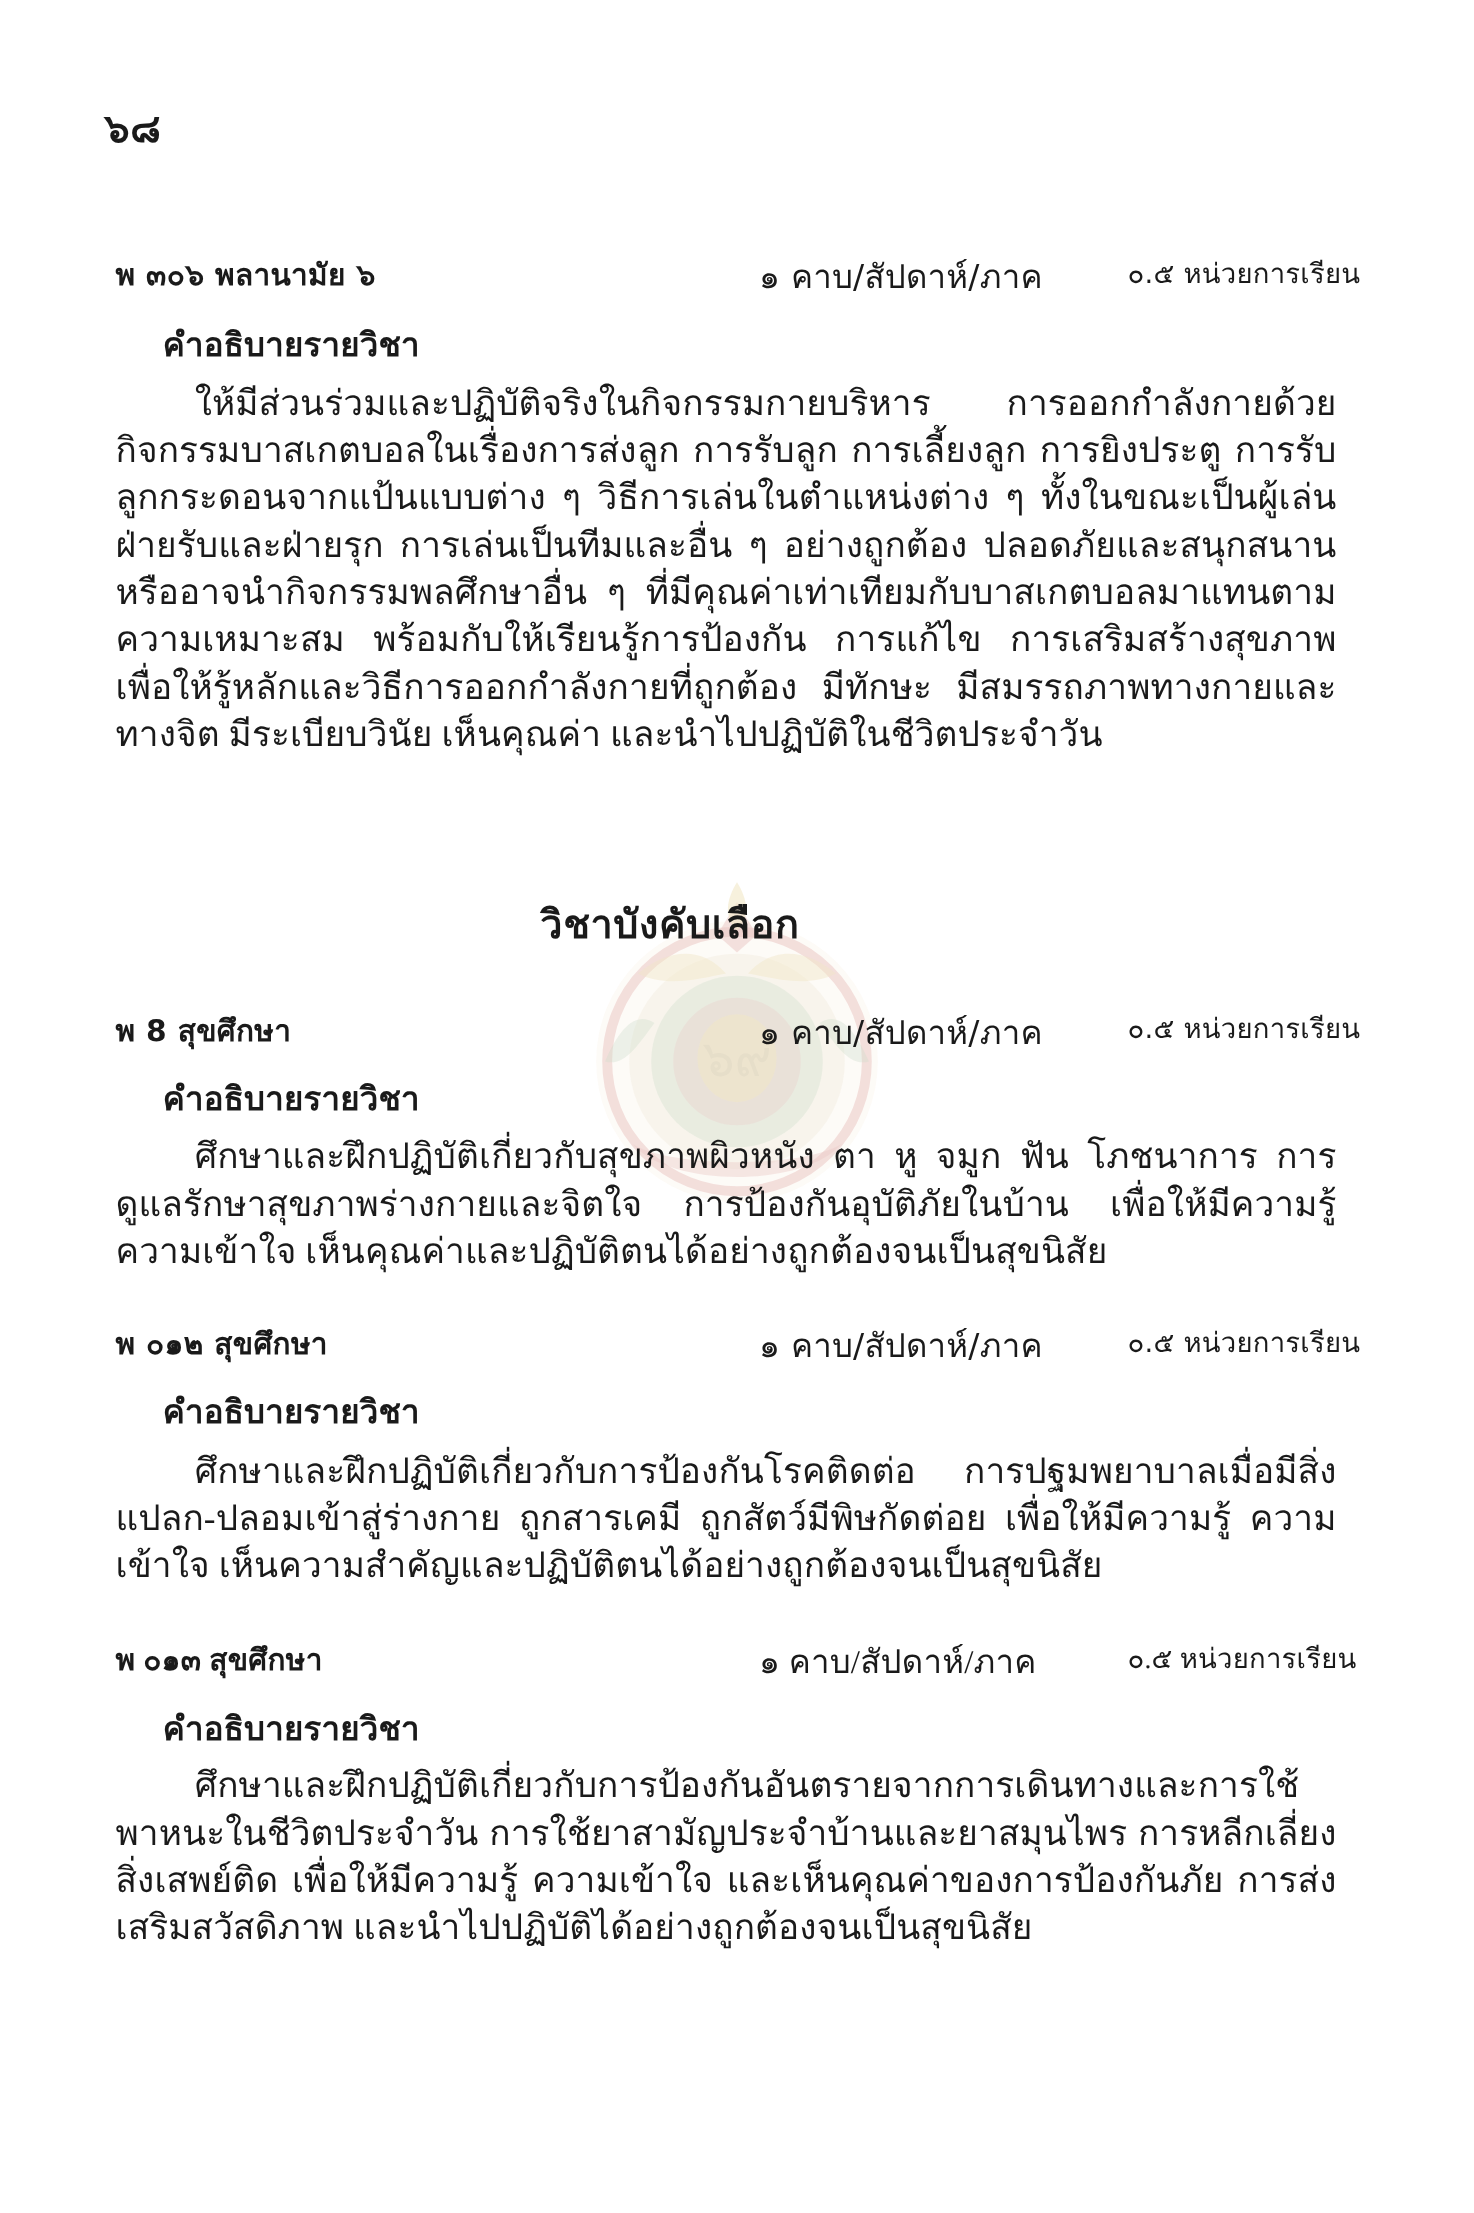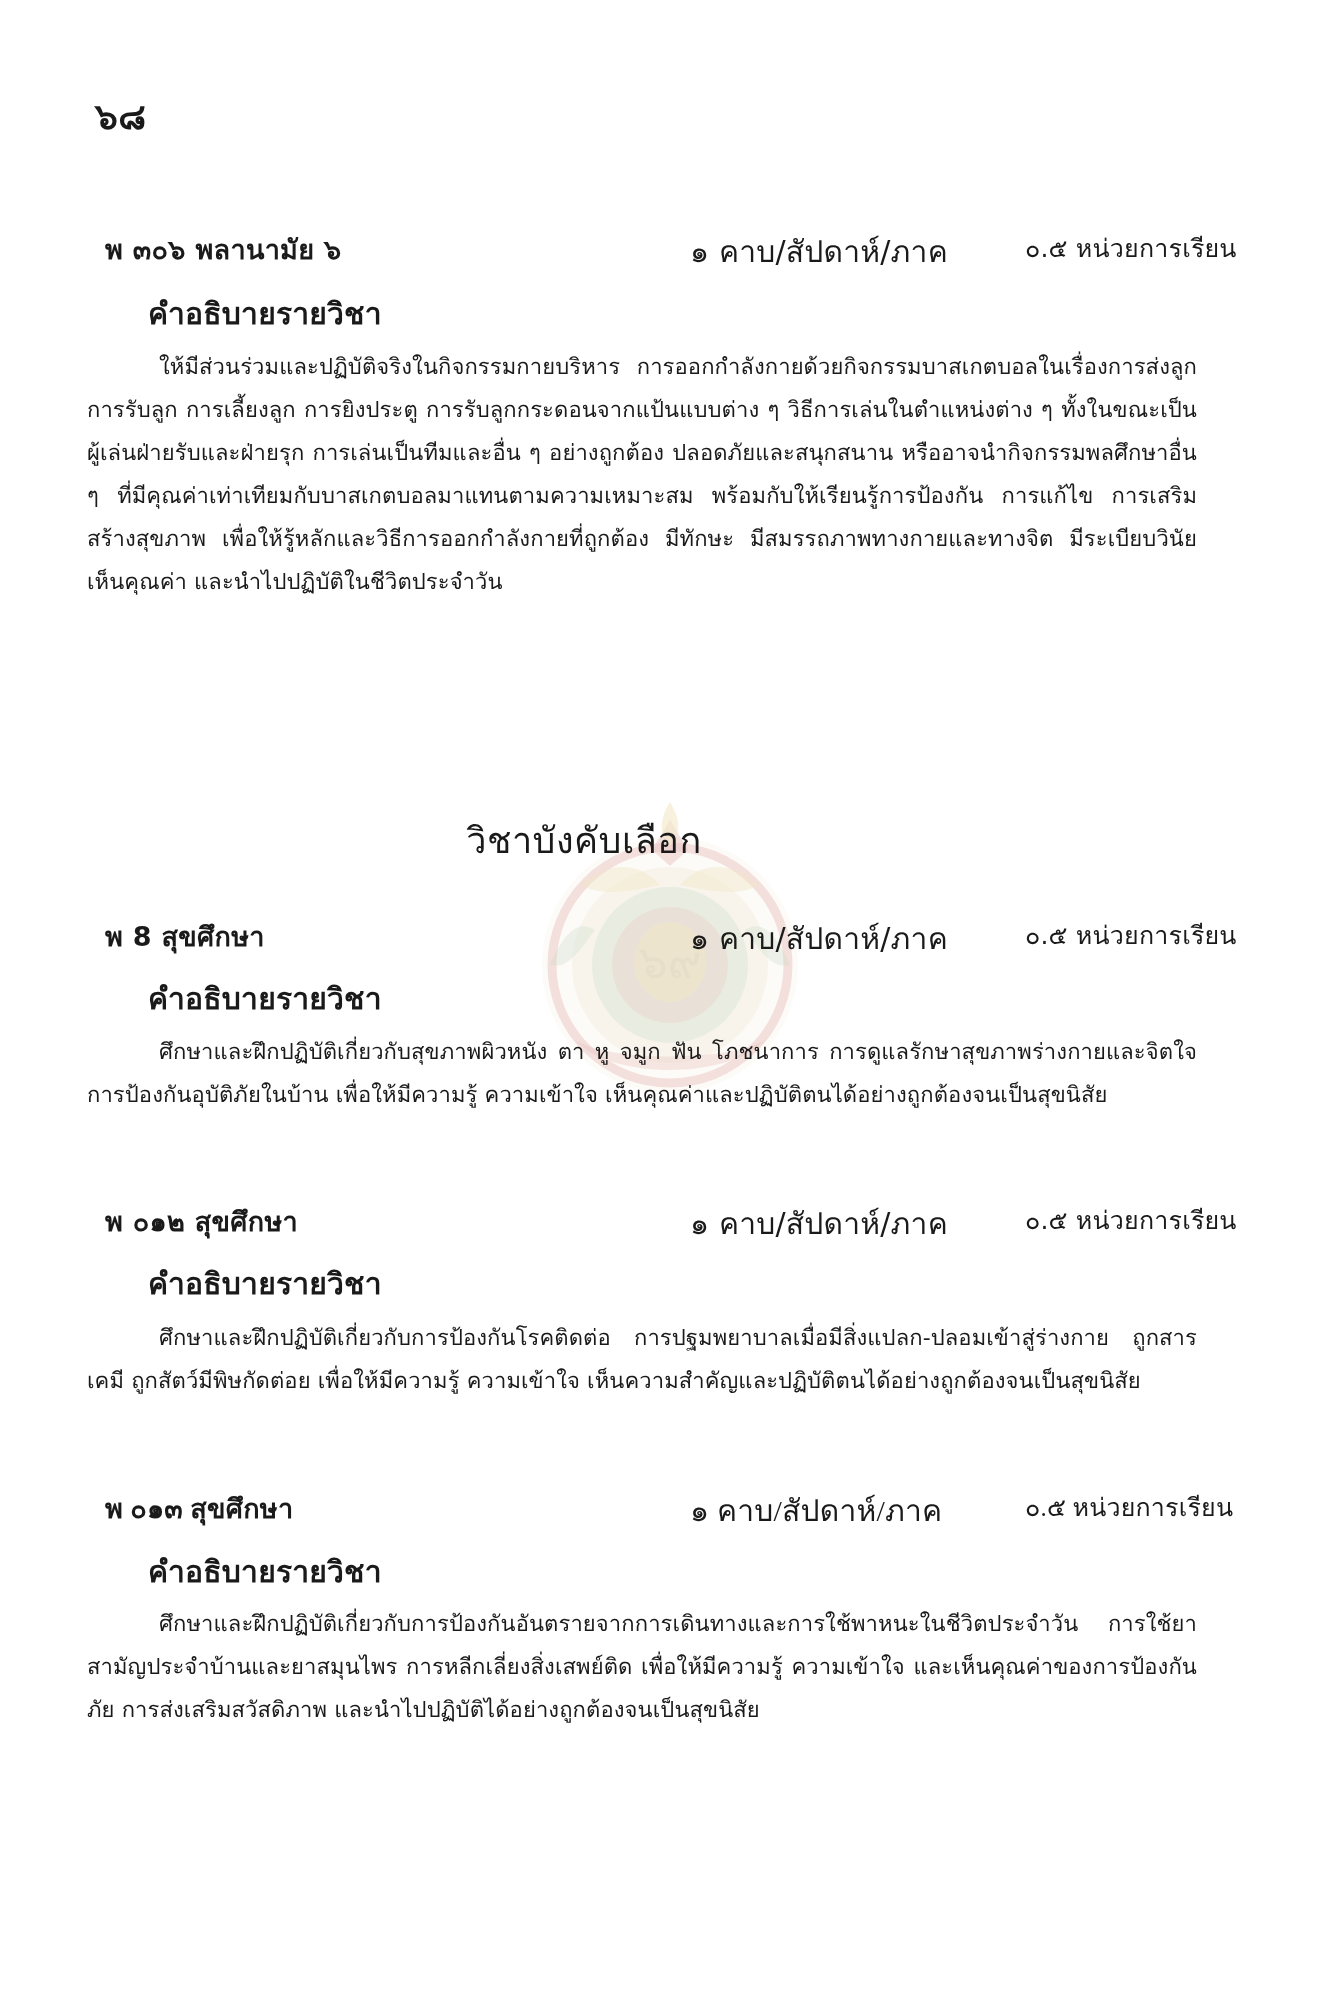--- a/index.html
+++ b/index.html
@@ -80,38 +80,40 @@
   .sub-head {
     position: absolute;
     left: 148px;
     font-size: 30px;
     font-weight: 700;
     letter-spacing: 0.2px;
   }
 
   .para {
     position: absolute;
-    left: 87px;
+    left: 105px;
     width: 1110px;
-    font-size: 22px;
+    font-size: 32px;
     line-height: 43px;
     text-align: justify;
     text-justify: inter-word;
     letter-spacing: 0.1px;
+    font-family: Liberation Serif, serif;
   }
   .para .indent { display: inline-block; width: 72px; }
 
   .section-title {
     position: absolute;
     left: 0;
     width: 1168px;
     text-align: center;
     font-size: 36px;
-    font-weight: 400;
+    font-weight: 700;
     letter-spacing: 0.5px;
+    padding-left: 25px;
   }
 
   
   #head-1  { top: 228px; }
   #sub-1   { top: 290px; }
   #para-1  { top: 345px; }
   #sec-1   { top: 812px; }
   #head-2  { top: 915px; }
   #sub-2   { top: 975px; }
   #para-2  { top: 1030px; }

